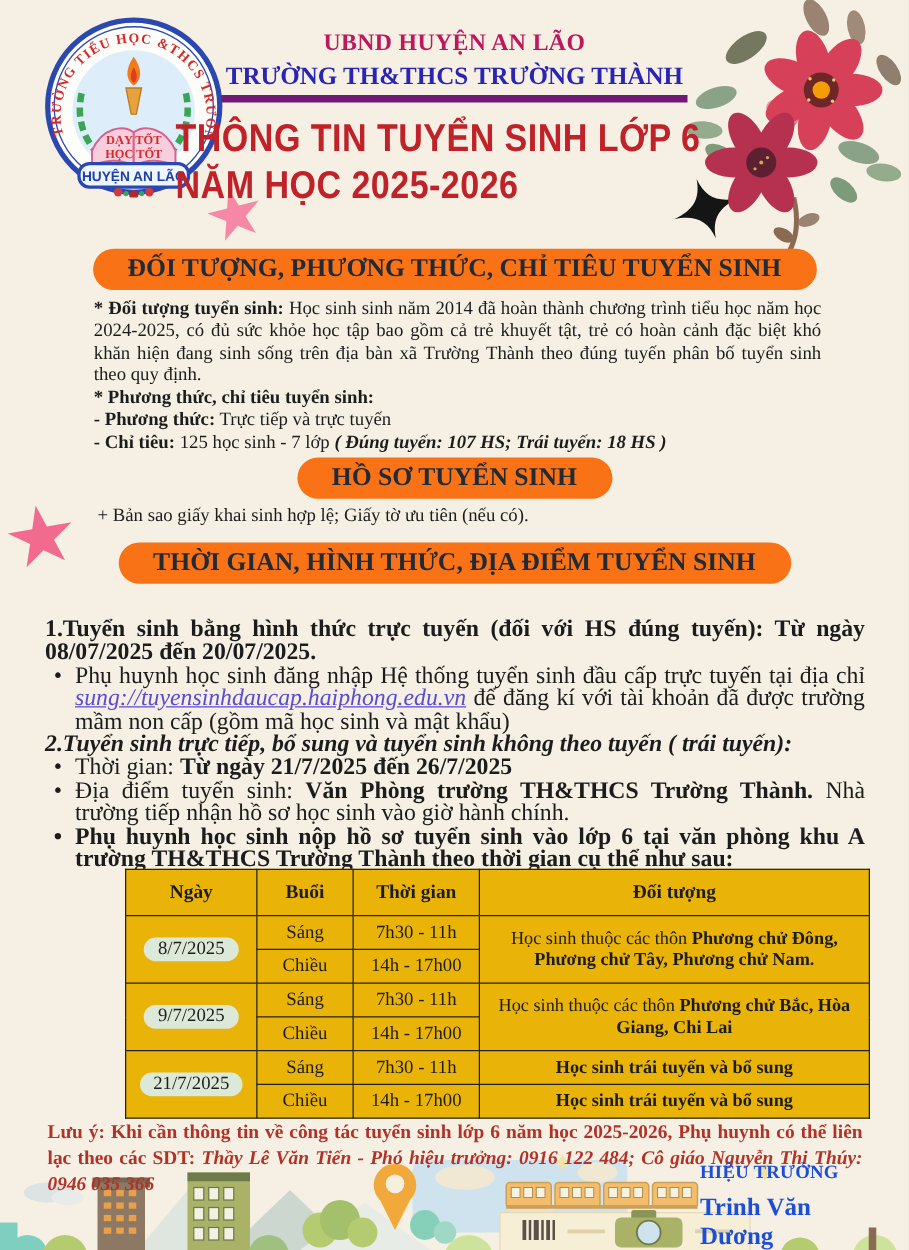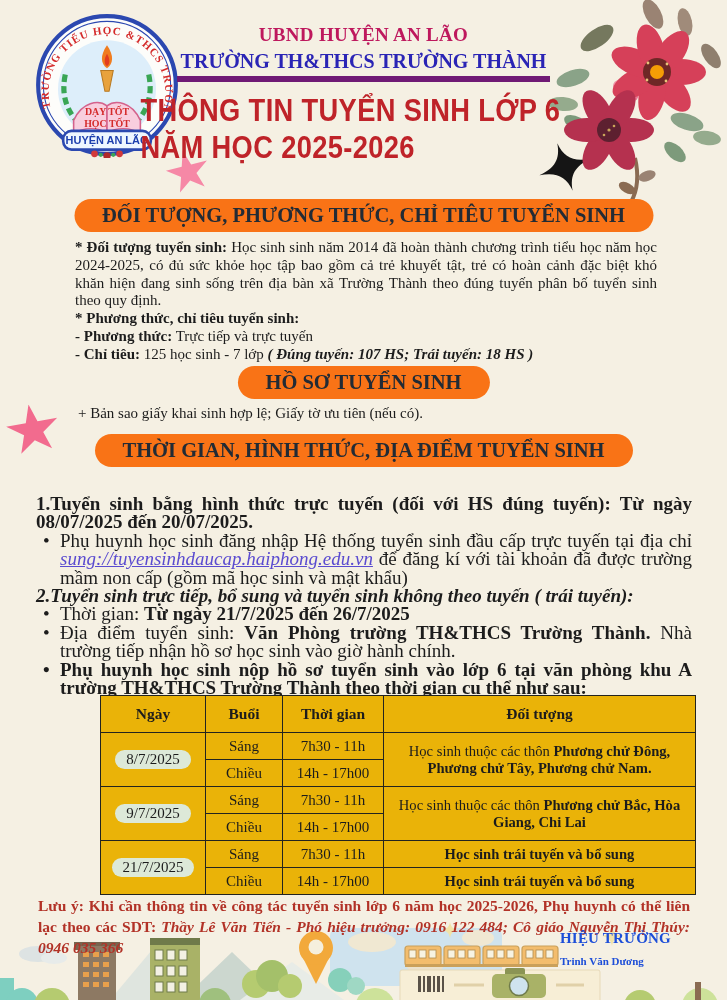--- a/index.html
+++ b/index.html
@@ -50,21 +50,21 @@
   .schedule thead th{height:36px;font-weight:bold;font-size:15.5px;}
   .schedule tbody td{height:26px;}
   .datepill{display:inline-block;background:#dde9d8;border-radius:11px;padding:1px 11px;}
   .target{font-size:14.6px;line-height:17px;}
 
   
   .note{position:absolute;left:38px;width:652px;top:879px;color:#b23227;font-weight:bold;
         font-size:15.5px;line-height:21px;text-align:justify;z-index:3;}
   .signature{position:absolute;left:560px;width:150px;top:930px;text-align:left;font-weight:bold;z-index:3;color:#1d4ed8;}
   .sig-role{font-size:15px;letter-spacing:.2px;}
-  .sig-name{font-size:11px;margin-top:8px;}
+  .sig-name{font-size:20px;margin-top:8px;}
 
   .cityscape{position:absolute;left:0;bottom:0;width:727px;height:78px;z-index:1;}
 </style>
 </head>
 <body>
 
 <div class="page">
 
   <svg class="logo" viewBox="0 0 140 140">
     <circle cx="70" cy="70" r="66" fill="#fdfdfa" stroke="#2b48b0" stroke-width="4"></circle>

